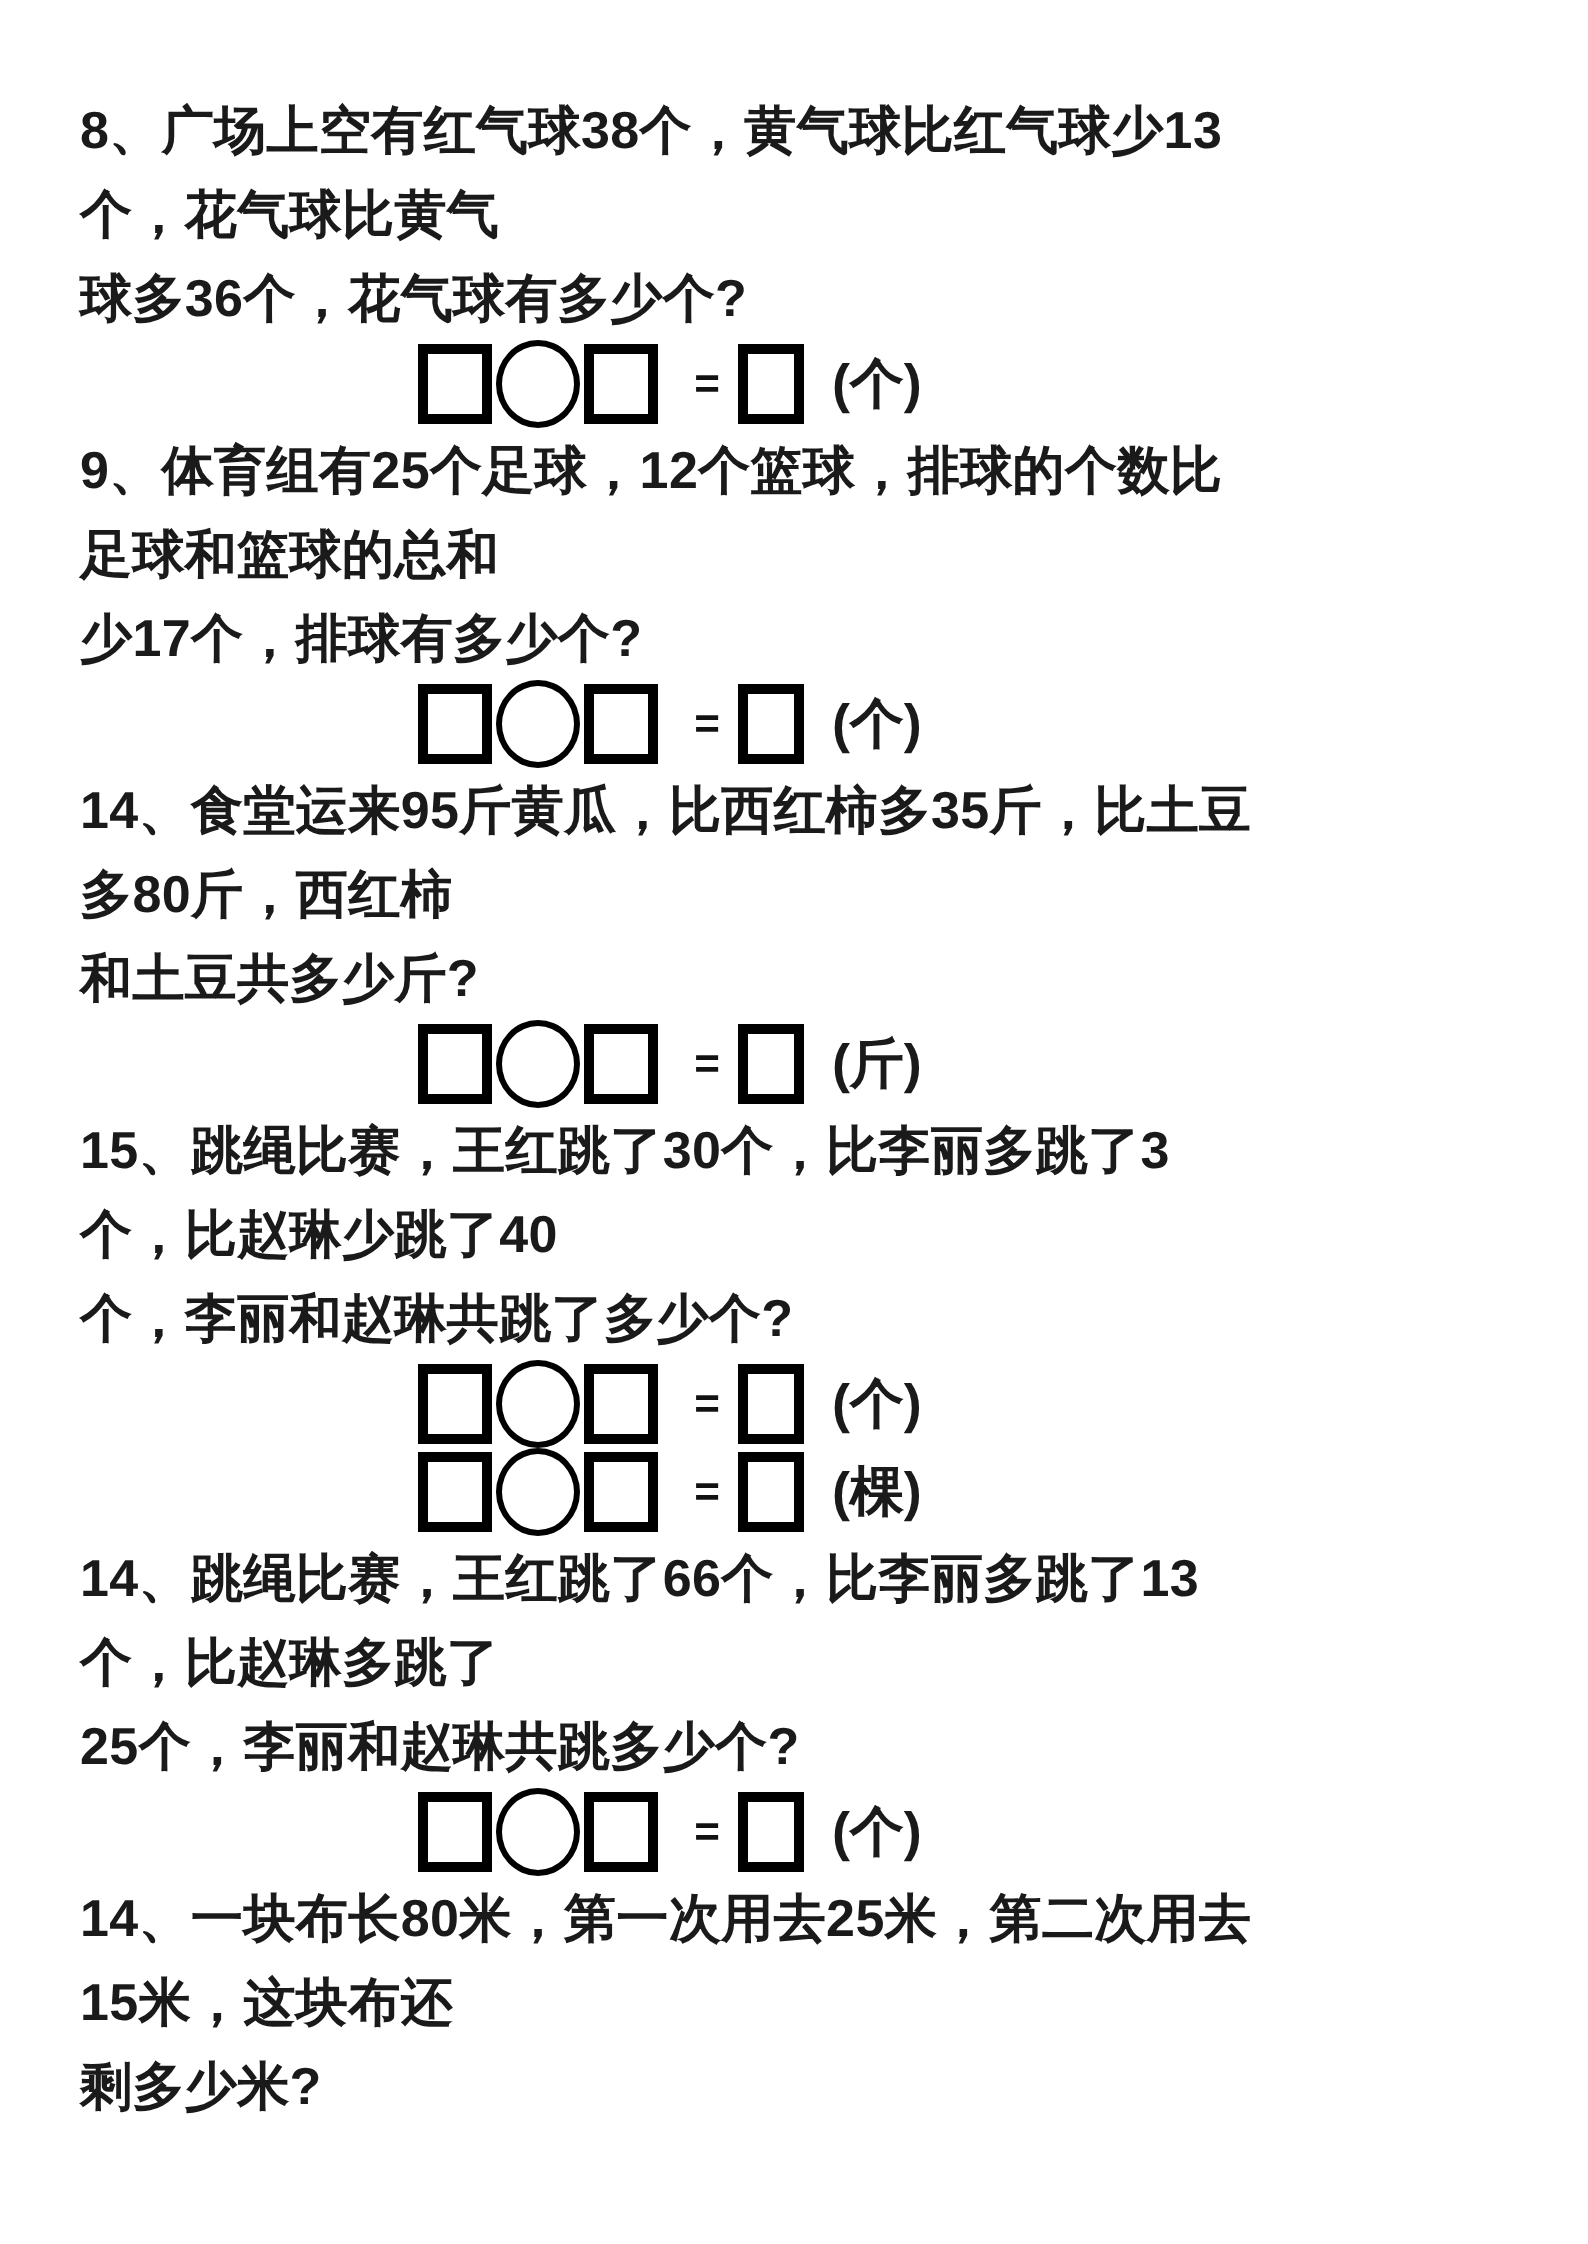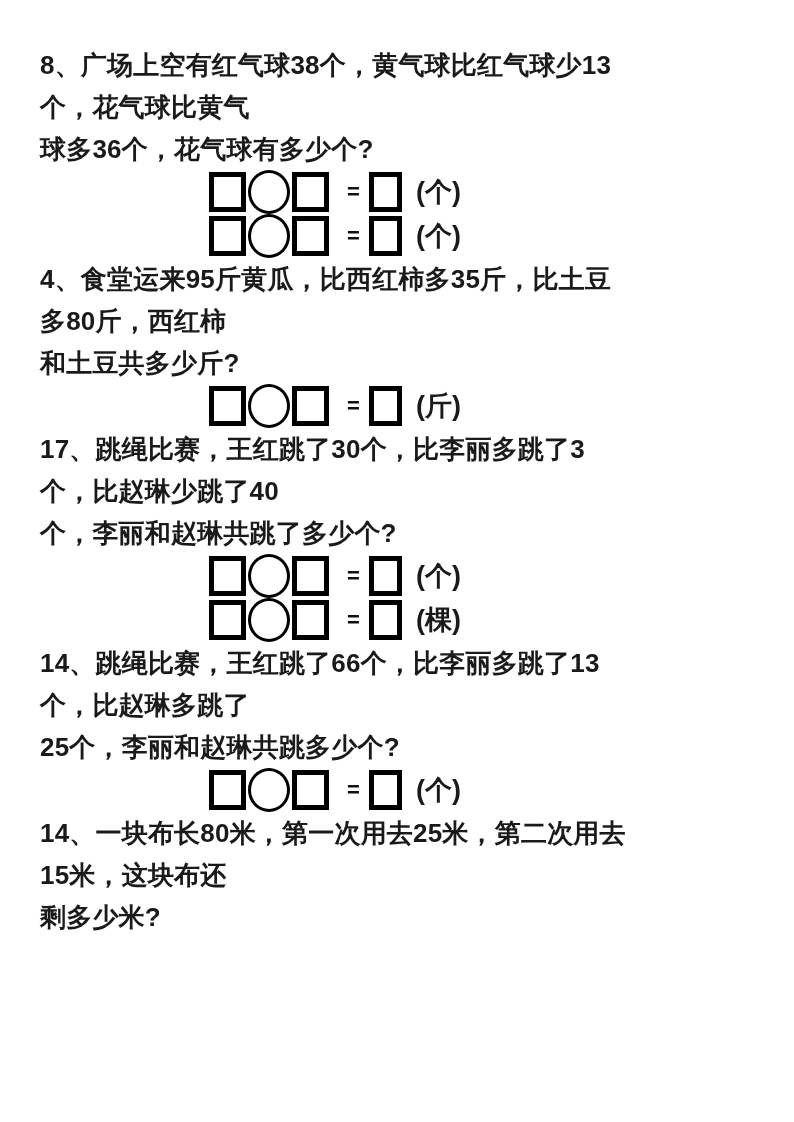--- a/index.html
+++ b/index.html
@@ -84,45 +84,47 @@
       <span class="sq"></span>
       <span class="circle"></span>
       <span class="sq"></span>
       <span class="eq">=</span>
       <span class="sq small"></span>
       <span class="unit">(个)</span>
     </div>
   </div>
 
   <div class="problem">
+    <p class="ptext">9、体育组有25个足球，12个篮球，排球的个数比足球和篮球的总和
+少17个，排球有多少个?</p>
     <div class="answer-row">
       <span class="sq"></span>
       <span class="circle"></span>
       <span class="sq"></span>
       <span class="eq">=</span>
       <span class="sq small"></span>
       <span class="unit">(个)</span>
     </div>
   </div>
 
   <div class="problem">
-    <p class="ptext">4、食堂运来95斤黄瓜，比西红柿多35斤，比土豆多80斤，西红柿
+    <p class="ptext">14、食堂运来95斤黄瓜，比西红柿多35斤，比土豆多80斤，西红柿
 和土豆共多少斤?</p>
     <div class="answer-row">
       <span class="sq"></span>
       <span class="circle"></span>
       <span class="sq"></span>
       <span class="eq">=</span>
       <span class="sq small"></span>
       <span class="unit">(斤)</span>
     </div>
   </div>
 
   <div class="problem">
-    <p class="ptext">17、跳绳比赛，王红跳了30个，比李丽多跳了3个，比赵琳少跳了40
+    <p class="ptext">15、跳绳比赛，王红跳了30个，比李丽多跳了3个，比赵琳少跳了40
 个，李丽和赵琳共跳了多少个?</p>
     <div class="answer-row">
       <span class="sq"></span>
       <span class="circle"></span>
       <span class="sq"></span>
       <span class="eq">=</span>
       <span class="sq small"></span>
       <span class="unit">(个)</span>
     </div>
   </div>

